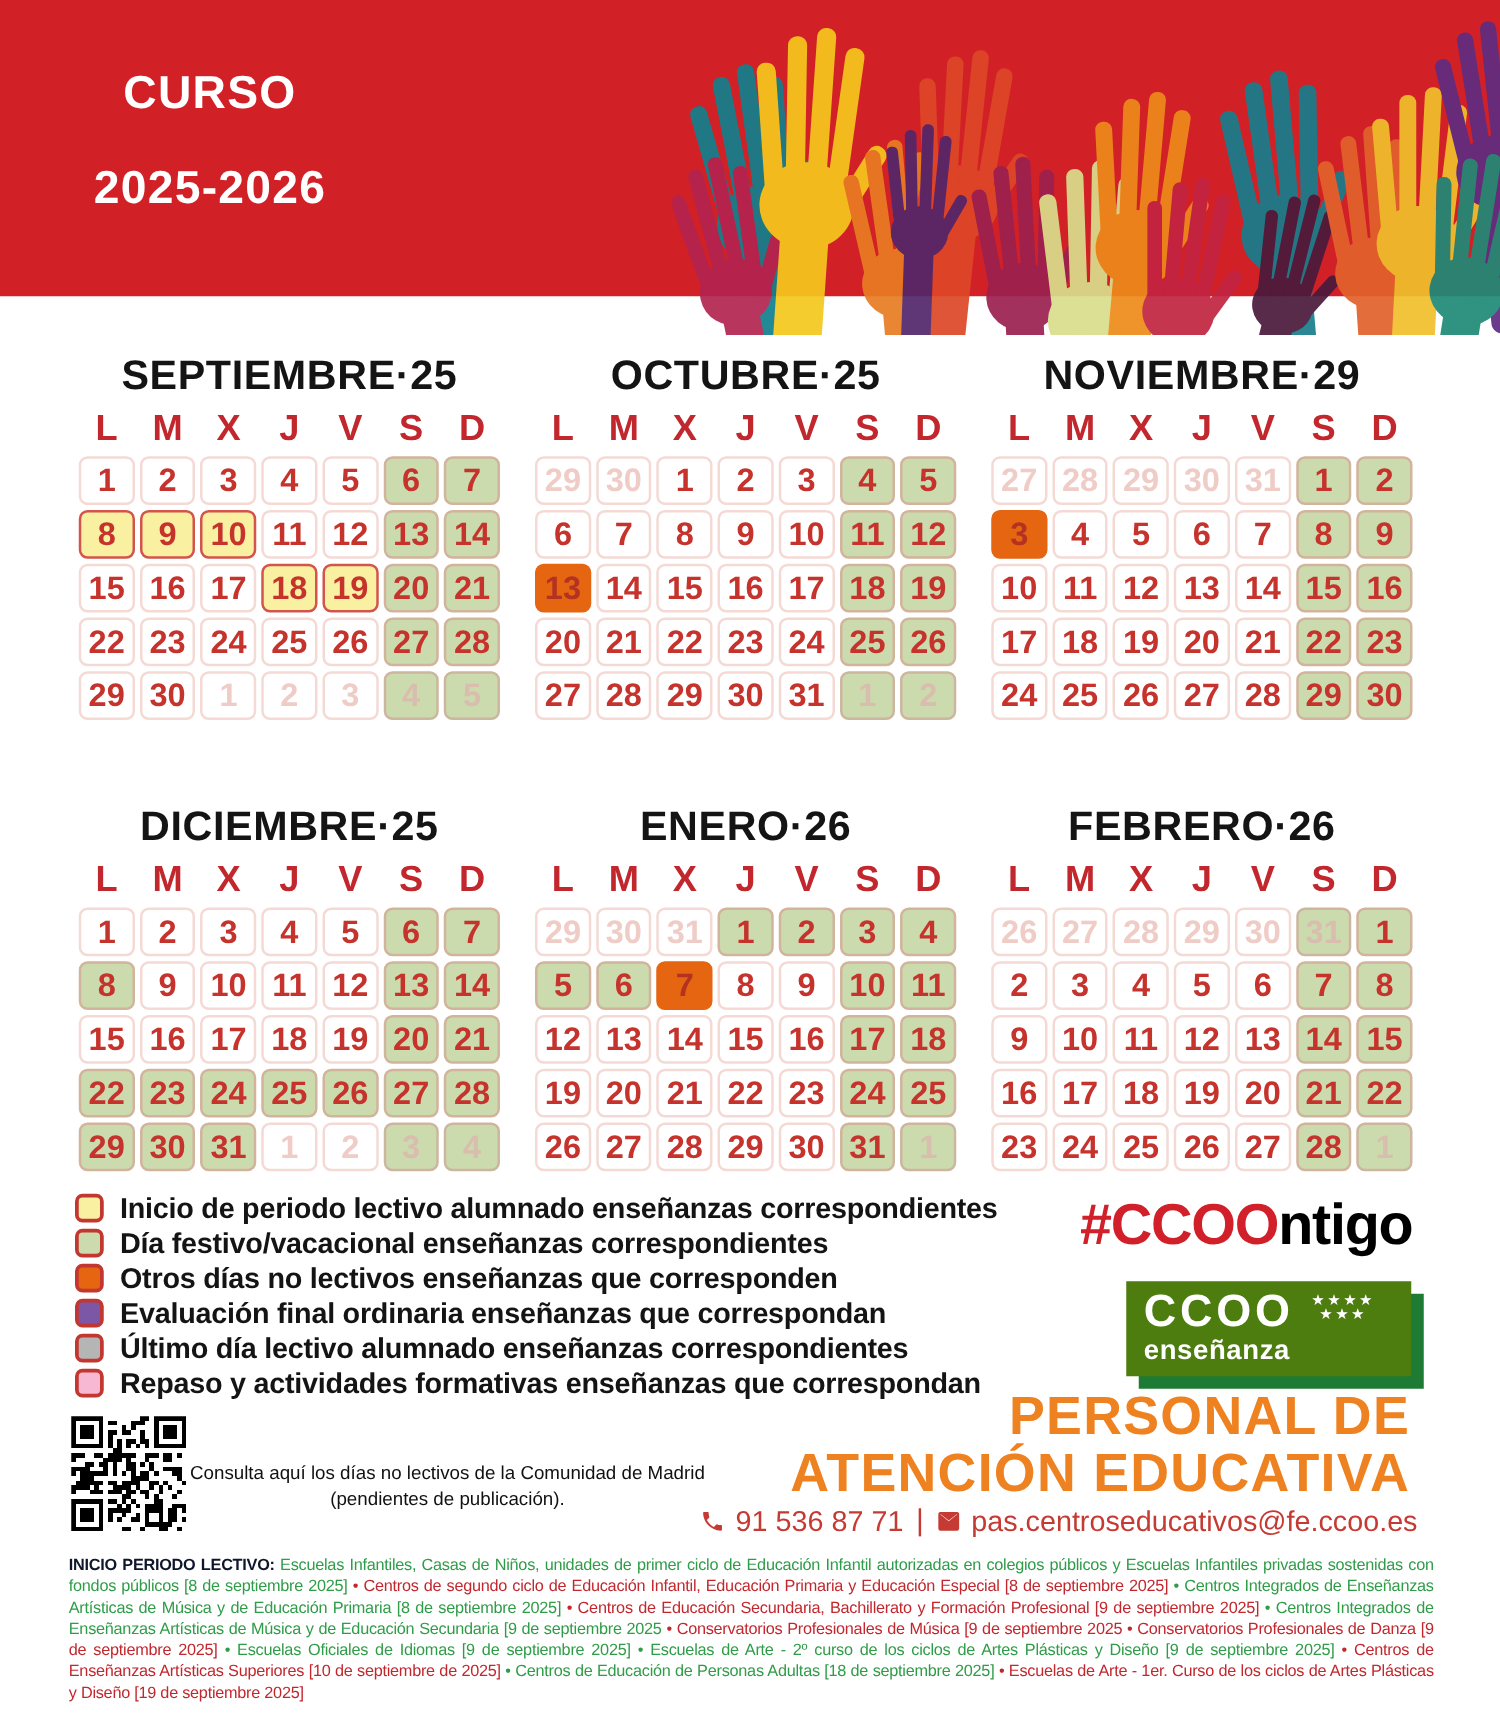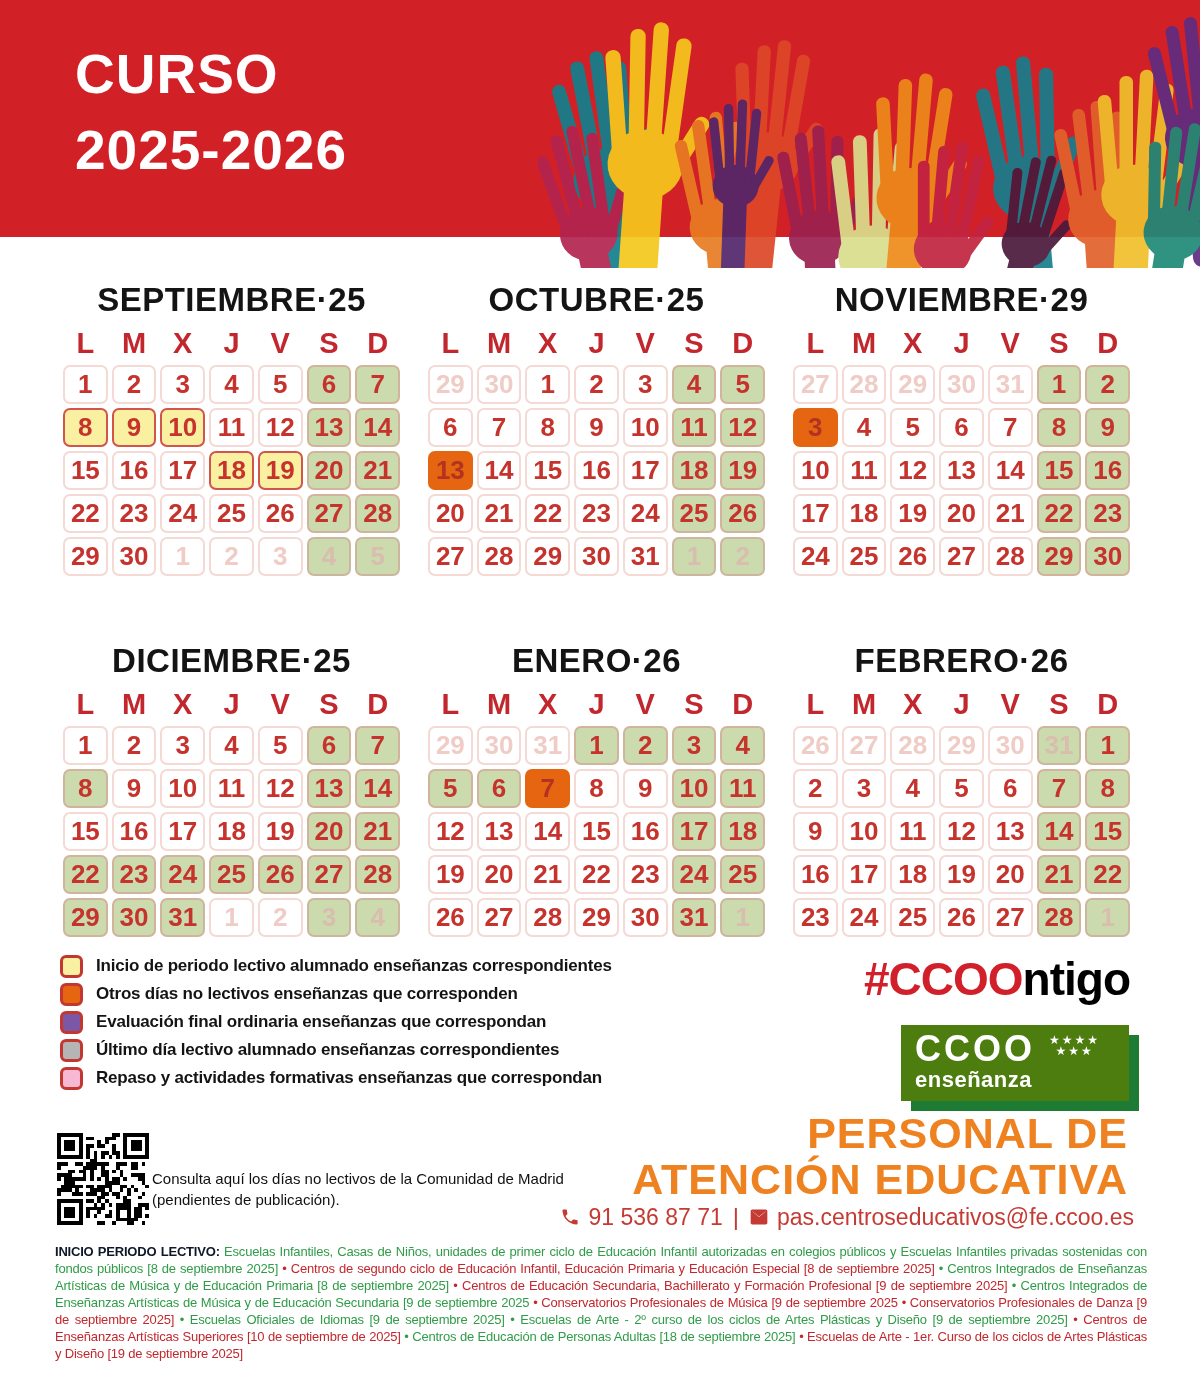--- a/index.html
+++ b/index.html
@@ -2,21 +2,21 @@
 <html><head>
 <meta charset="utf-8">
 <style>
   html,body{margin:0;padding:0;background:#fff;}
   .page{position:relative;width:1200px;height:1382px;background:#ffffff;overflow:hidden;
         font-family:"Liberation Sans",sans-serif;}
 
   
   .band{position:absolute;left:0;top:0;width:1200px;height:237px;background:#d22027;}
   .curso{position:absolute;left:75px;top:36px;color:#ffffff;font-weight:bold;
-         font-size:55px;line-height:76px;letter-spacing:1px;}
+         font-size:37px;line-height:76px;letter-spacing:1px;text-align:center;}
   .hands{position:absolute;left:538px;top:0;width:662px;height:268px;}
 
   
   .months{position:absolute;left:63px;top:281px;display:grid;
           grid-template-columns:repeat(3,337px);column-gap:28px;row-gap:66px;}
   .month{width:337px;}
   .mtitle{font-size:33px;font-weight:bold;color:#141414;text-align:center;
           letter-spacing:.5px;margin-bottom:8px;white-space:nowrap;}
   .wdrow{display:grid;grid-template-columns:repeat(7,1fr);gap:4px;margin-bottom:5px;}
   .wd{font-size:29px;font-weight:bold;color:#c1272d;text-align:center;}
@@ -27,21 +27,21 @@
   .cell.g{background:#cbdbae;border-color:#d2b49c;}
   .cell.y{background:#f9f0a1;border-color:#d2544b;}
   .cell.o{background:#e56511;border-color:#e56511;color:#b43222;}
   .cell.nf{color:#f0ccc7;}
   .cell.gf{background:#cbdbae;border-color:#cdb69f;color:#d9bdae;}
 
   
   .legend{position:absolute;left:60px;top:952px;}
   .litem{display:flex;align-items:center;gap:13px;height:28px;}
   .lswatch{width:23px;height:23px;border-radius:6px;border:3px solid #c2372f;box-sizing:border-box;flex:0 0 auto;}
-  .llabel{font-size:17px;font-weight:bold;color:#141414;letter-spacing:-.2px;white-space:nowrap;text-align:right;}
+  .llabel{font-size:23px;font-weight:bold;color:#141414;letter-spacing:-.2px;white-space:nowrap;text-align:right;}
 
   
   .hashtag{position:absolute;top:952px;right:70px;font-size:46px;font-weight:bold;letter-spacing:-1px;}
   .hashtag .hr{color:#d1202a}.hashtag .hg{color:#000000}
   .logo{position:absolute;left:901px;top:1025px;width:238px;height:86px;}
   .logo-green{position:absolute;left:10px;top:10px;width:228px;height:76px;background:#1e7b33;}
   .logo-red{position:absolute;left:0;top:0;width:228px;height:76px;background:#4d7c0f;
             color:#fff;padding:6px 12px 0 14px;box-sizing:border-box;}
   .logo-row{display:flex;align-items:flex-start;}
   .logo-brand{font-size:36px;font-weight:bold;letter-spacing:3px;line-height:36px;}
@@ -50,21 +50,21 @@
   .logo-sub{font-size:22px;font-weight:bold;letter-spacing:.5px;line-height:26px;}
   .campaign{position:absolute;right:72px;top:1110px;text-align:right;color:#ee8120;
             font-weight:bold;font-size:43px;line-height:46px;letter-spacing:1px;}
   .contact{position:absolute;right:66px;top:1203px;color:#c53b33;font-size:23px;
            display:flex;align-items:center;gap:8px;white-space:nowrap;}
   .contact svg{width:20px;height:20px;fill:#c53b33;}
   .contact .pipe{color:#c53b33;font-size:24px;margin:0 2px;}
 
   
   .qr{position:absolute;left:57px;top:1133px;width:92px;height:92px;}
-  .qr-note{position:absolute;left:152px;top:1168px;font-size:15px;line-height:21px;color:#111;}
+  .qr-note{position:absolute;left:152px;top:1168px;font-size:15px;line-height:21px;color:#111;text-align:center;}
 
   
   .footer{position:absolute;left:55px;top:1243px;width:1092px;font-size:13px;
           line-height:17px;text-align:justify;letter-spacing:-.2px;margin:0;}
   .flabel{color:#0f172a;font-weight:bold;margin-top:42px;}
   .fseg.g{color:#2f9c48;} .fseg.r{color:#c2272e;}
   .fb.g{color:#2f9c48;} .fb.r{color:#c2272e;}
 </style>
 </head>
 <body>
@@ -404,20 +404,24 @@
           <div class="cell g">28</div>
           <div class="cell gf">1</div>
         </div>
       </div>
     </main>
 
   <section class="legend" id="legend">
       <div class="litem">
         <span class="lswatch" style="background: rgb(249, 240, 161);"></span>
         <span class="llabel">Inicio de periodo lectivo alumnado enseñanzas correspondientes</span>
+      </div>
+      <div class="litem">
+        <span class="lswatch" style="background: rgb(203, 219, 174);"></span>
+        <span class="llabel">Día festivo/vacacional enseñanzas correspondientes</span>
       </div>
       <div class="litem">
         <span class="lswatch" style="background: rgb(229, 101, 17);"></span>
         <span class="llabel">Otros días no lectivos enseñanzas que corresponden</span>
       </div>
       <div class="litem">
         <span class="lswatch" style="background: rgb(123, 87, 165);"></span>
         <span class="llabel">Evaluación final ordinaria enseñanzas que correspondan</span>
       </div>
       <div class="litem">

